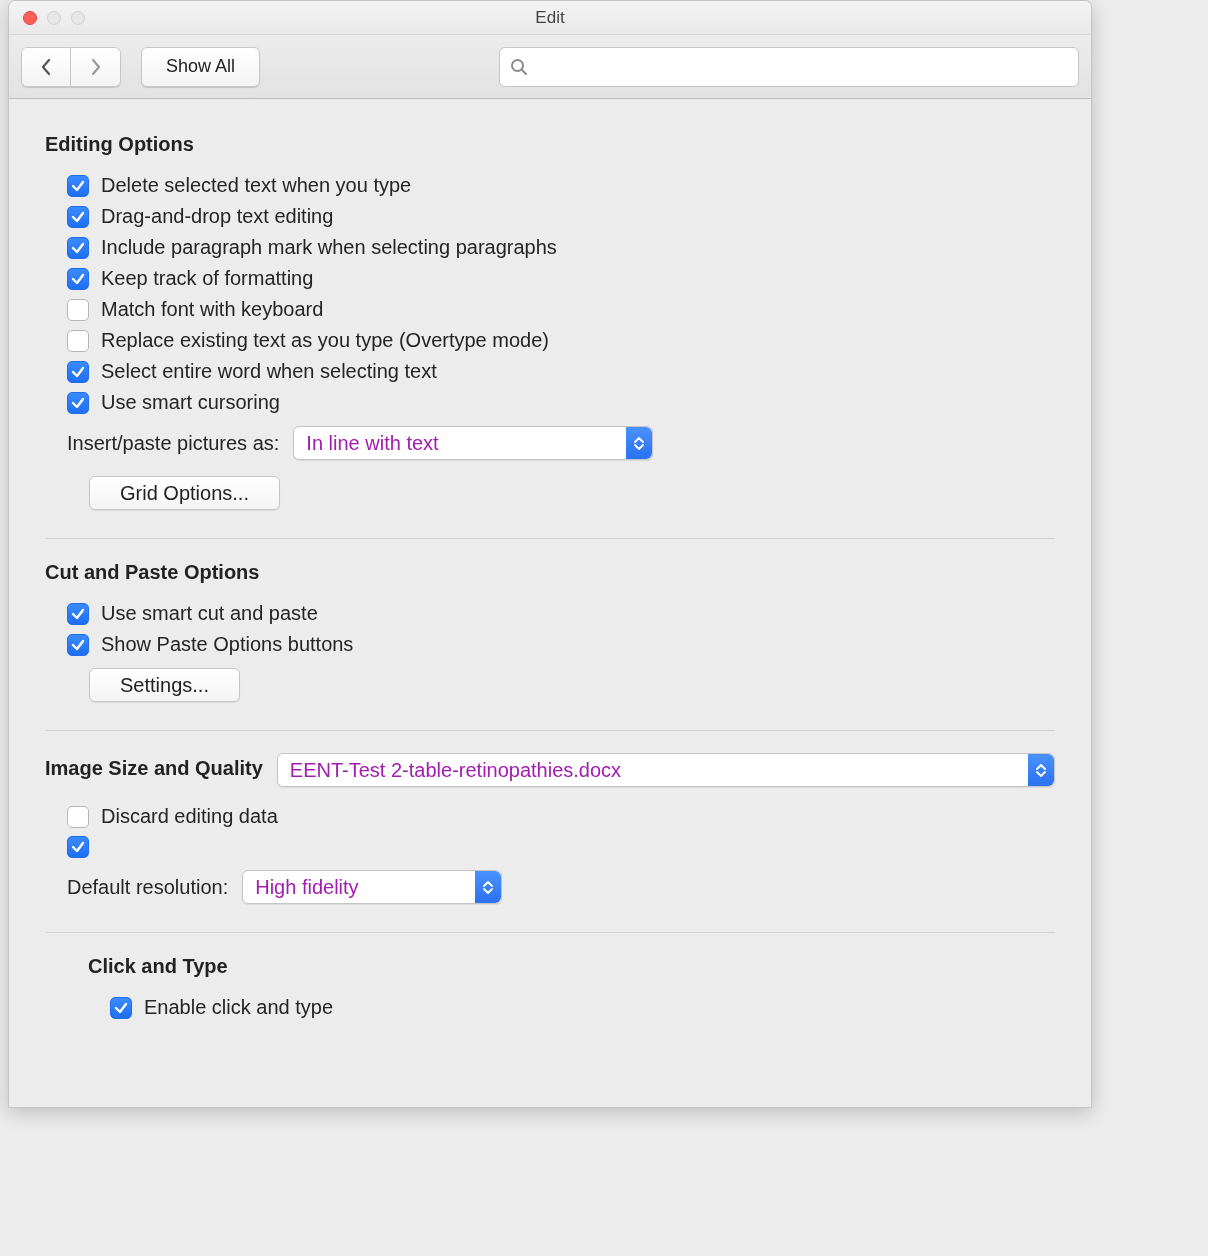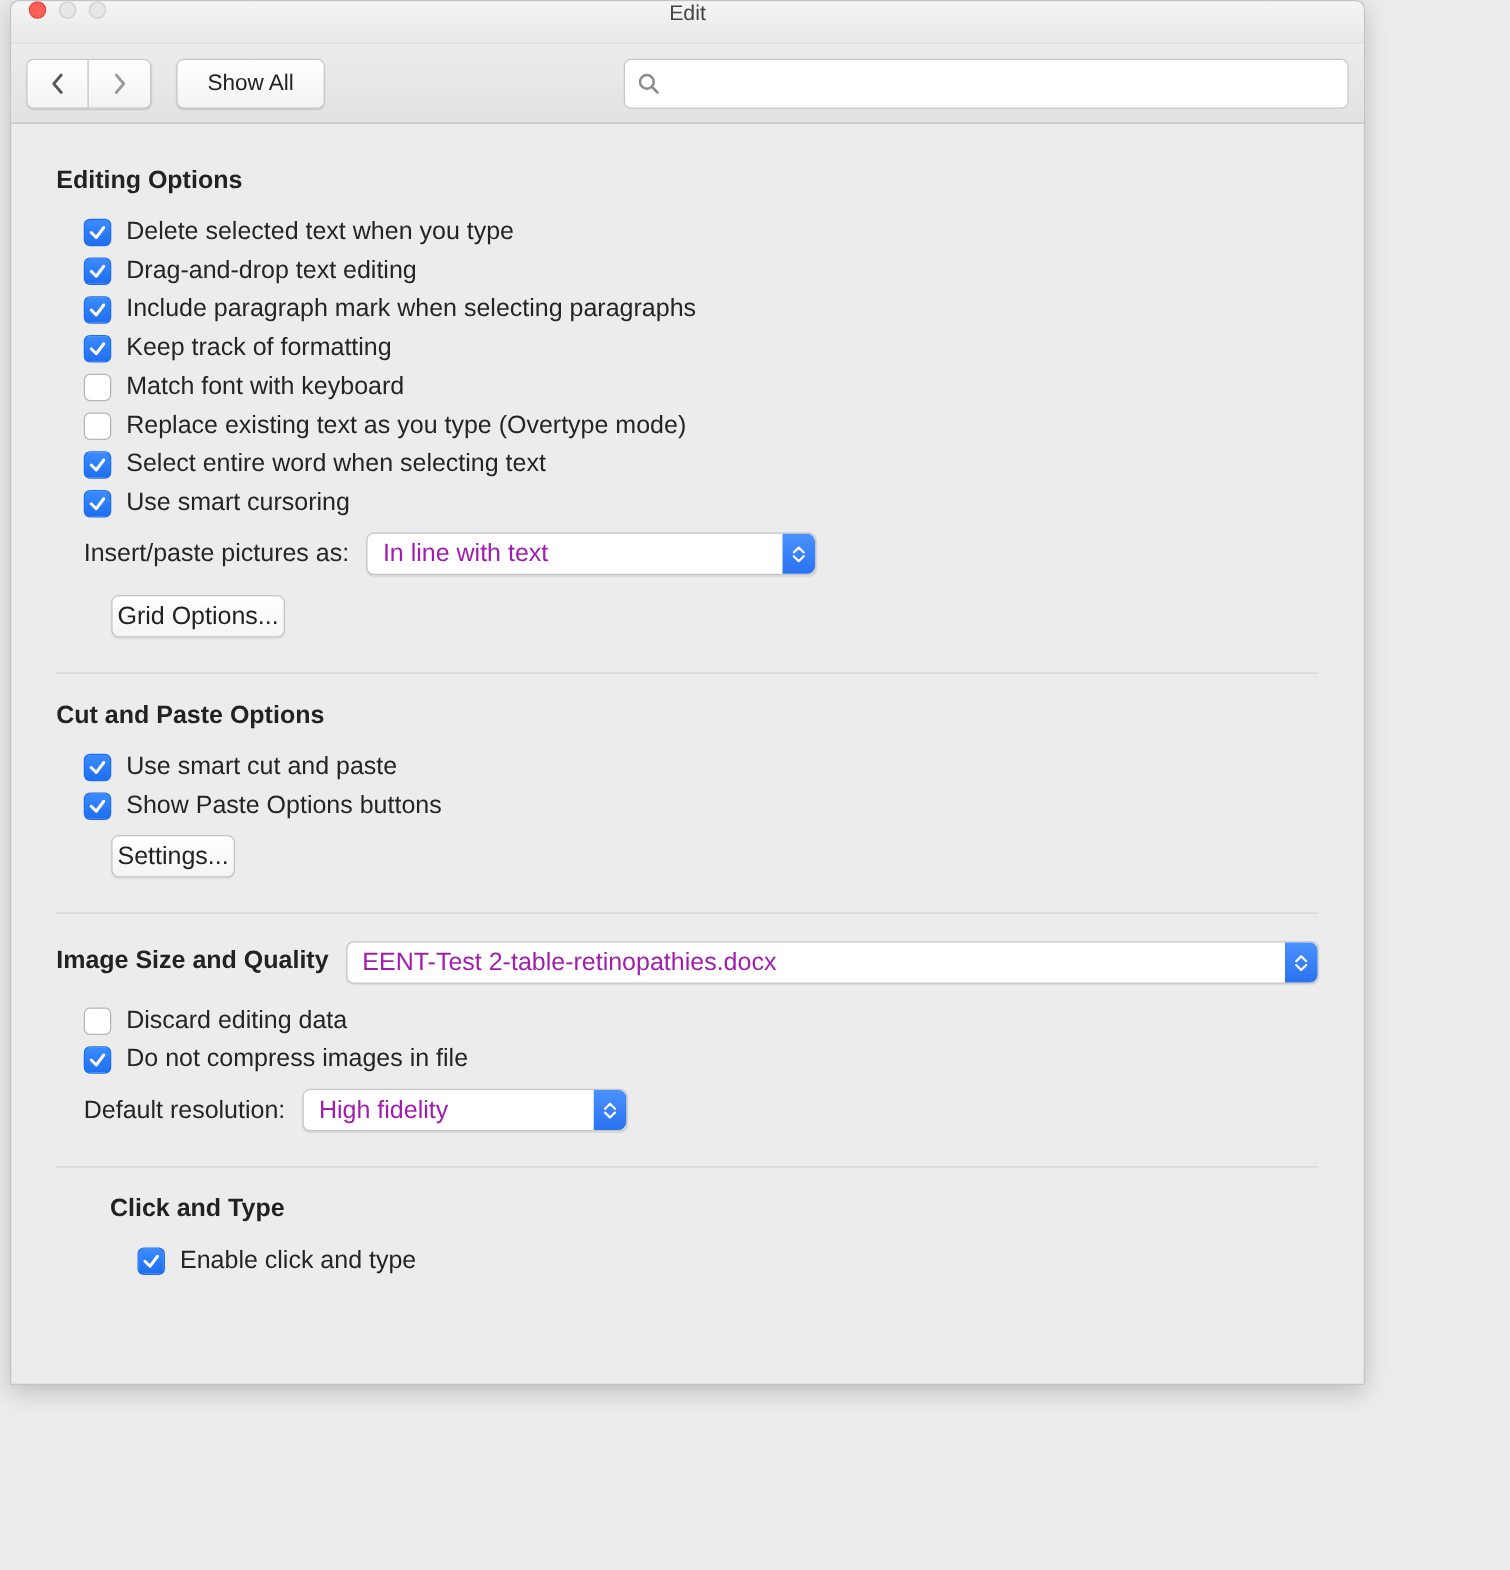--- a/index.html
+++ b/index.html
@@ -18,21 +18,21 @@
     height: 1108px;
     background: #ececec;
     margin-left: 8px;
     border: 1px solid #c4c4c4;
     border-radius: 7px 7px 0 0;
     box-shadow: 0 5px 20px rgba(0,0,0,0.2);
   }
   .titlebar {
     height: 34px;
     display: flex;
-    align-items: flex-start;
+    align-items: center;
     position: relative;
     border-bottom: 1px solid #d7d7d7;
     background: linear-gradient(#f4f4f4, #e8e8e8);
     border-radius: 7px 7px 0 0;
   }
   .traffic-lights {
     display: flex;
     gap: 10px;
     margin-left: 14px;
   }
@@ -184,21 +184,21 @@
     flex-direction: column;
     align-items: center;
     justify-content: center;
     gap: 1px;
   }
   .select .select-stepper svg { display: block; }
   .pushbtn {
     display: inline-flex;
     align-items: center;
     height: 34px;
-    padding: 0 4px;
+    padding: 0 30px;
     background: linear-gradient(#ffffff, #f4f4f4);
     border: 1px solid #c5c5c5;
     border-radius: 6px;
     font-size: 20px;
     color: #222;
     box-shadow: 0 1px 1px rgba(0,0,0,0.08);
     cursor: default;
   }
   .indented { padding-left: 44px; }
   .img-quality-row {
@@ -372,21 +372,20 @@
       <div class="check-row">
         <span class="chk"></span>
         <span>Discard editing data</span>
       </div>
       <div class="check-row">
         <span class="chk on">
             <svg width="14" height="14" viewBox="0 0 14 14">
               <path d="M2 7 L6 11 L12 3" stroke="#fff" stroke-width="2.4" fill="none" stroke-linecap="round" stroke-linejoin="round"></path>
             </svg>
           </span>
-        <span>Do not compress images in file</span>
       </div>
 
       <div class="inline-row">
         <span>Default resolution:</span>
         <div class="select" style="width:260px">
           <span>High fidelity</span>
           <span class="select-stepper">
             <svg width="10" height="6" viewBox="0 0 10 6">
                 <path d="M1 5 L5 1 L9 5" stroke="#fff" stroke-width="1.8" fill="none" stroke-linecap="round" stroke-linejoin="round"></path>
               </svg>

